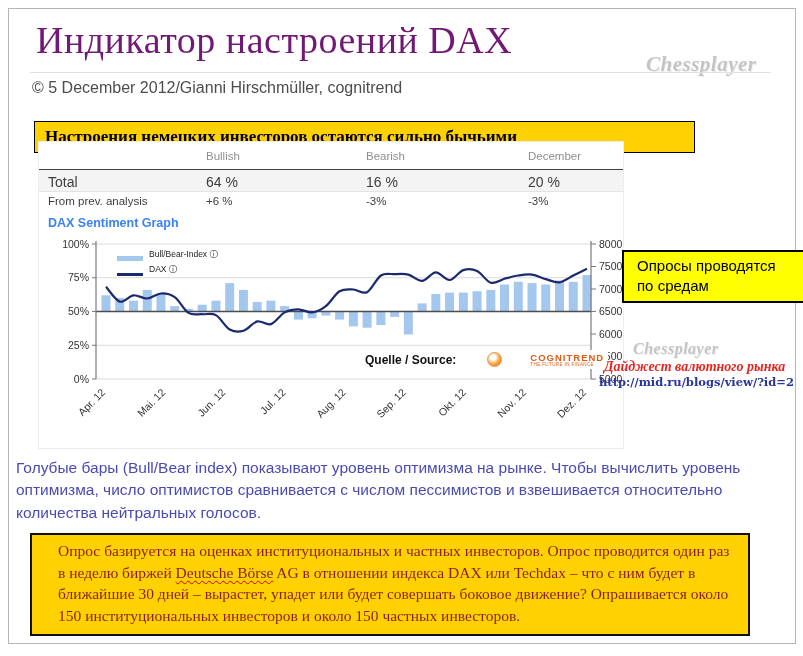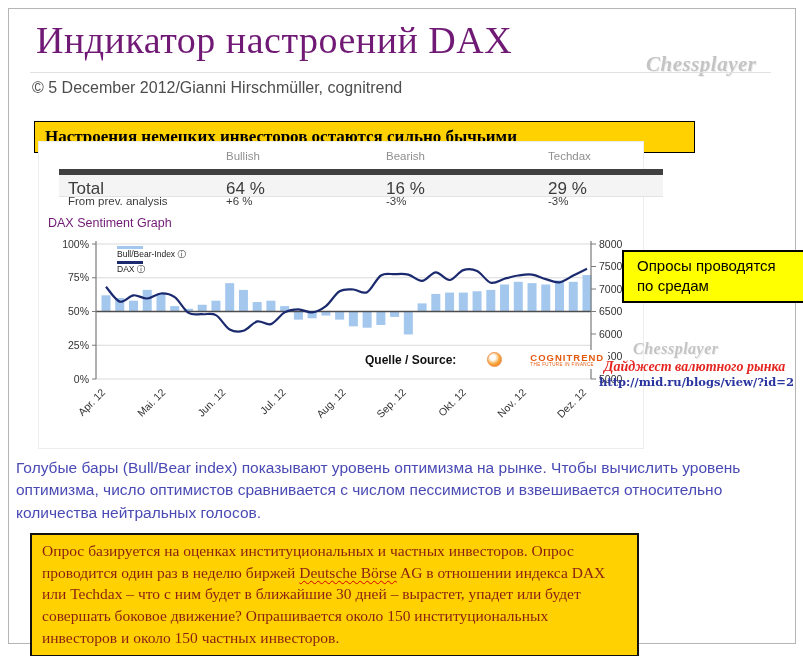--- a/index.html
+++ b/index.html
@@ -10,52 +10,52 @@
   .title{left:36px;top:18px;font-family:"Liberation Serif",serif;font-weight:400;
          font-size:38px;color:#701a75;letter-spacing:.5px;white-space:nowrap;}
   .chessplayer{font-family:"Liberation Serif",serif;font-style:italic;font-weight:700;
          color:#c4c4c4;text-shadow:1px 1px 0 #efefef;letter-spacing:.5px;}
   .cp-top{left:646px;top:52px;font-size:21px;}
   .divider{left:30px;top:72px;width:741px;height:1px;background:#e2e2e2;}
   .copyright{left:32px;top:79px;font-size:16px;color:#4d4d4d;}
   .banner{left:34px;top:104px;width:661px;height:32px;background:#ffd100;border:1px solid #000;
           display:flex;align-items:center;padding-left:10px;box-sizing:border-box;
           font-family:"Liberation Serif",serif;font-weight:700;font-size:17px;color:#000;margin-top:17px;}
-  .panel{left:38px;top:141px;width:584px;height:306px;background:#fff;border:1px solid #ededed;padding-left:20px;}
+  .panel{left:38px;top:141px;width:584px;height:306px;background:#fff;border:1px solid #ededed;}
   .thead{position:absolute;top:4px;height:22px;width:100%;font-size:11.5px;color:#8f8f8f;}
   .trow1{position:absolute;top:27px;height:21px;width:100%;background:#f4f4f4;
-         border-top:6px solid #404040;border-bottom:1px solid #e3e3e3;font-size:17px;color:#3c3c3c;}
+         border-top:1px solid #404040;border-bottom:1px solid #e3e3e3;font-size:14px;color:#3c3c3c;}
   .trow2{position:absolute;top:49px;height:21px;width:100%;font-size:11.5px;color:#3c3c3c;}
   .c0{position:absolute;left:9px;top:4px;}  .c1{position:absolute;left:167px;top:4px;}
   .c2{position:absolute;left:327px;top:4px;}.c3{position:absolute;left:489px;top:4px;}
-  .graph-title{position:absolute;left:9px;top:74px;font-size:12.5px;color:#701a75;}
+  .graph-title{position:absolute;left:9px;top:74px;font-size:12.5px;color:#3b82f6;font-weight:bold;}
   #chart-svg{position:absolute;left:0;top:96px;}
   .legend{position:absolute;left:78px;top:104px;font-size:8.5px;color:#222;}
-  .legend .row{display:flex;align-items:flex-start;height:15px;flex-direction:column;}
+  .legend .row{display:flex;align-items:flex-end;height:15px;}
   .legend-swatch{display:inline-block;width:26px;margin-right:6px;}
   .sw-bar{height:5px;} .sw-line{height:3px;}
   .quelle{position:absolute;left:322px;top:208px;background:#fff;display:flex;
           align-items:center;padding:2px 4px;gap:24px;}
   .quelle-label{font-weight:700;font-size:12px;color:#111;margin-right:7px;}
   .logo-ball{width:15px;height:15px;border-radius:50%;margin-right:4px;
      background:radial-gradient(circle at 38% 35%, #ffffff 0 22%, #f7a83e 55%, #e86a10 100%);
      border:1px solid #f0924a;box-sizing:border-box;}
   .brand{font-size:9.5px;font-weight:700;color:#e2590e;letter-spacing:1px;line-height:9px;}
   .tagline{font-size:4.5px;color:#e2590e;letter-spacing:.4px;}
   .caption{position:absolute;left:9px;top:284px;font-size:11.5px;color:#8c8c8c;white-space:nowrap;}
   .note{left:622px;top:250px;width:188px;background:#ffff00;border:2px solid #000;
         padding:4px 13px;box-sizing:border-box;font-size:15px;color:#000;line-height:1.35;}
   .cp-mid{left:633px;top:340px;font-size:16px;}
   .digest-title{left:604px;top:359px;font-family:"Liberation Serif",serif;font-style:italic;
         font-weight:700;font-size:14px;color:#e52520;white-space:nowrap;}
   .digest-url{left:599px;top:375px;font-family:"DejaVu Serif",serif;font-weight:700;
         font-size:11.5px;color:#2a35a0;white-space:nowrap;text-decoration:none;}
   .blue-para{left:16px;top:457px;width:748px;font-size:15.5px;color:#4a4ab5;line-height:1.45;}
-  .survey{left:30px;top:533px;width:609px;box-sizing:border-box;background:#ffd100;
-        border:2px solid #111;padding:5px 10px 7px 10px;font-family:"Liberation Serif",serif;
+  .survey{left:30px;top:533px;width:720px;box-sizing:border-box;background:#ffd100;
+        border:2px solid #111;padding:5px 10px 7px 26px;font-family:"Liberation Serif",serif;
         font-size:15.5px;color:#8a1f14;line-height:1.4;}
   .squiggle{text-decoration:underline wavy #d40000 1px;text-underline-offset:2px;}
 </style>
 </head>
 <body>
 
 <div class="abs page-border"></div>
 
 <div class="abs title">Индикатор настроений DAX</div>
 <div class="abs chessplayer cp-top">Chessplayer</div>
@@ -63,27 +63,27 @@
 <div class="abs copyright">© 5 December 2012/Gianni Hirschmüller, cognitrend</div>
 
 <div class="abs banner">
   <span>Настроения немецких инвесторов остаются сильно бычьими</span>
 </div>
 
 <div class="abs panel">
   <div class="thead">
     <span class="c1">Bullish</span>
     <span class="c2">Bearish</span>
-    <span class="c3">Techdax</span>
+    <span class="c3">December</span>
   </div>
   <div class="trow1">
     <span class="c0">Total</span>
     <span class="c1">64 %</span>
     <span class="c2">16 %</span>
-    <span class="c3">29 %</span>
+    <span class="c3">20 %</span>
   </div>
   <div class="trow2">
     <span class="c0">From prev. analysis</span>
     <span class="c1">+6 %</span>
     <span class="c2">-3%</span>
     <span class="c3">-3%</span>
   </div>
   <div class="graph-title">DAX Sentiment Graph</div>
 
   <svg id="chart-svg" width="584" height="186">

